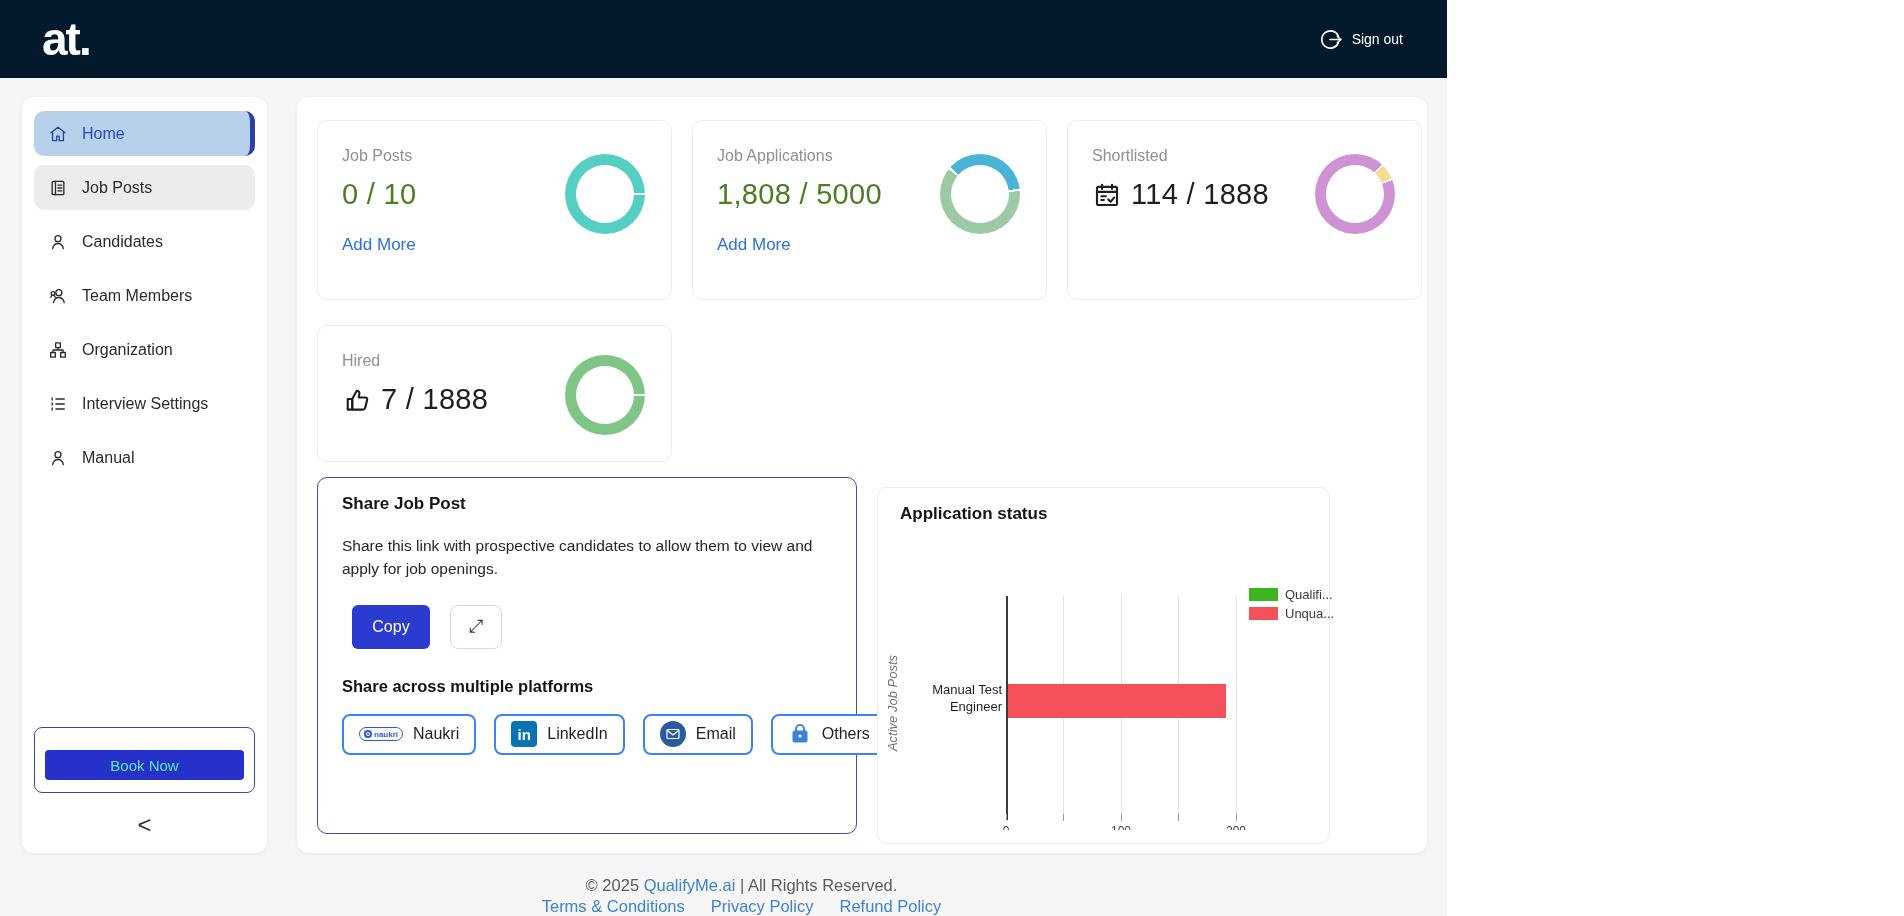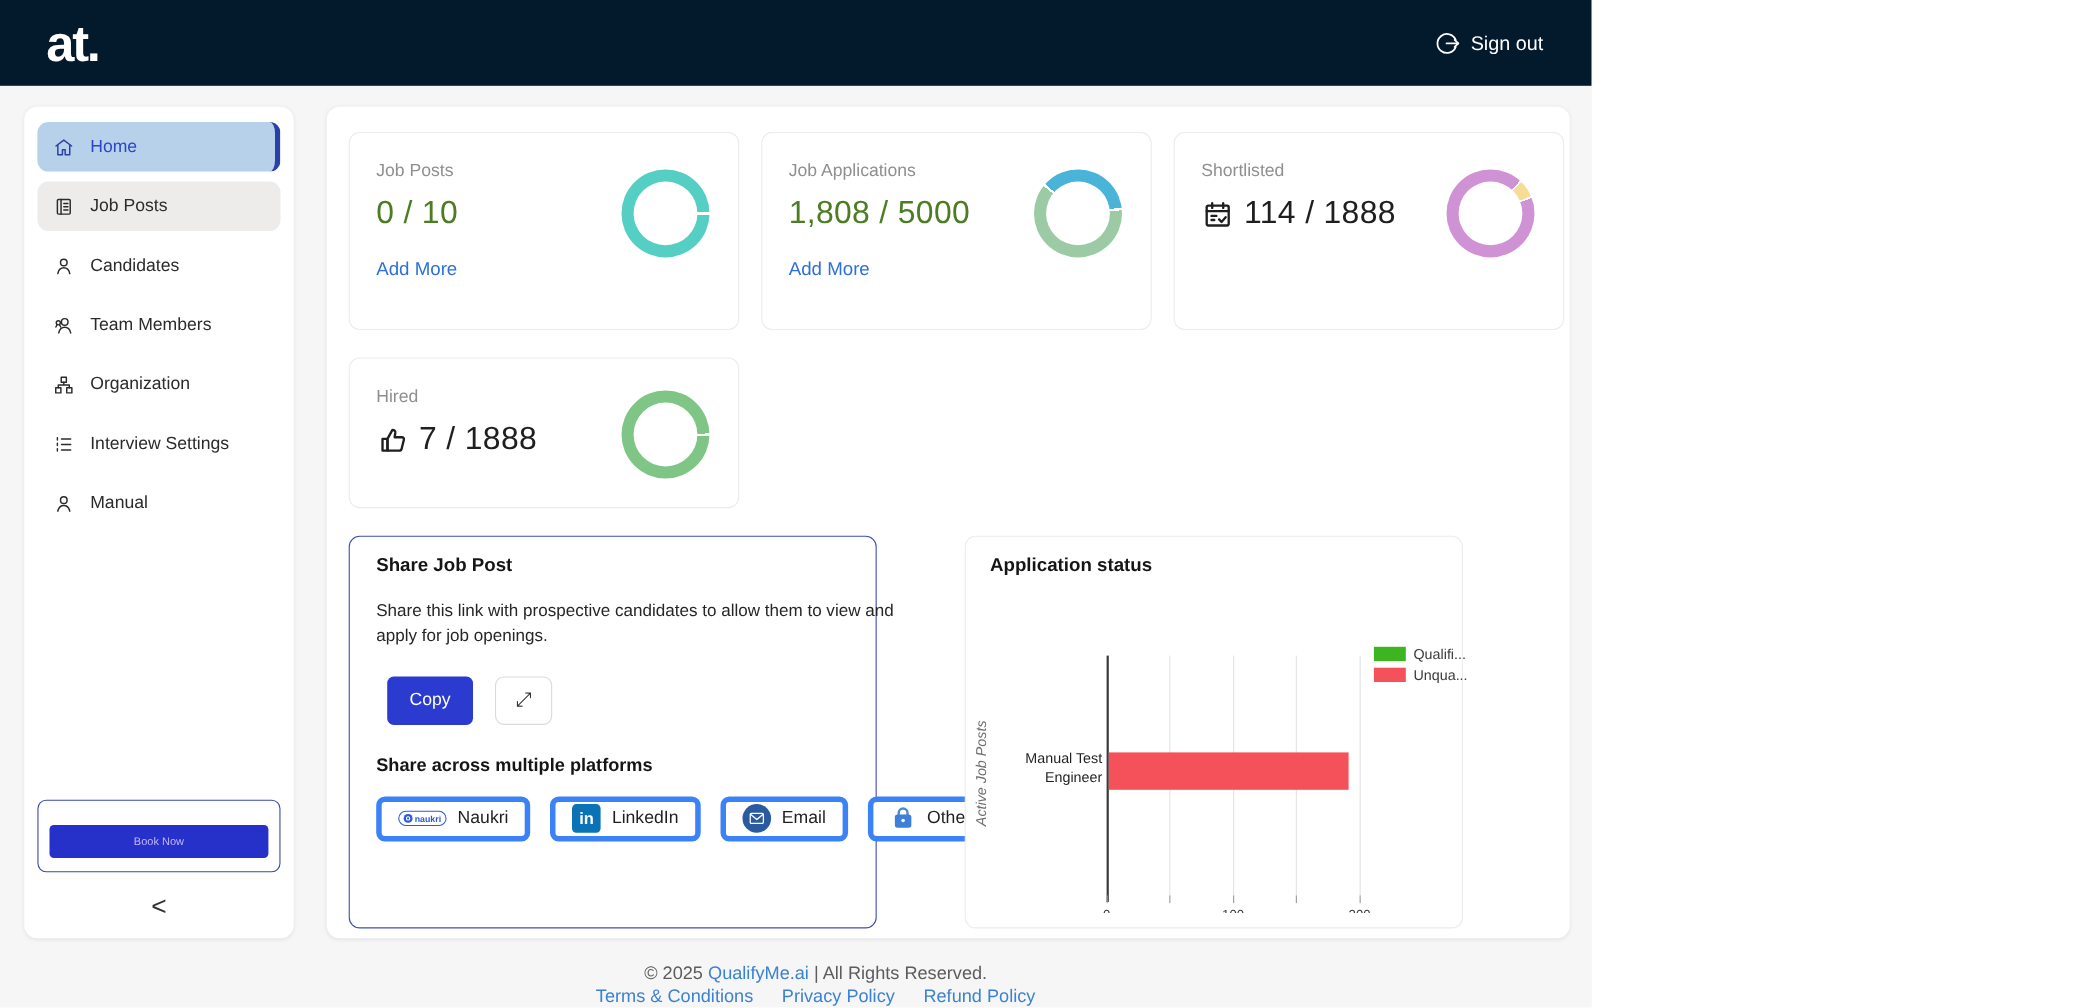--- a/index.html
+++ b/index.html
@@ -2,30 +2,30 @@
 <html><head>
 <meta charset="utf-8">
 <style>
   * { margin:0; padding:0; box-sizing:border-box; }
   html,body { width:1904px; height:916px; background:#ffffff; font-family:"Liberation Sans", sans-serif; overflow:hidden; }
   .app { position:relative; width:1447px; height:916px; background:#f6f6f6; overflow:hidden; }
 
   
   .topbar { position:absolute; left:0; top:0; width:1447px; height:78px; background:#03192c; display:flex; align-items:center; justify-content:space-between; padding:0 44px 0 42px; }
   .logo { color:#fff; font-size:46px; font-weight:800; letter-spacing:-2px; line-height:1; }
-  .signout { display:flex; align-items:center; gap:10px; color:#fff; font-size:18px; cursor:pointer; background:none; border:none; }
+  .signout { display:flex; align-items:center; gap:10px; color:#fff; font-size:14px; cursor:pointer; background:none; border:none; }
 
   
   .sidebar { position:absolute; left:22px; top:97px; width:245px; height:756px; background:#fff; border-radius:12px; box-shadow:0 1px 4px rgba(0,0,0,.07); display:flex; flex-direction:column; padding:14px 12px 16px 12px; }
   .nav-item { display:flex; align-items:center; gap:14px; height:45px; padding:0 14px; border-radius:10px; margin-bottom:9px; font-size:16px; color:#2b2b2b; cursor:pointer; }
   .nav-item svg { flex:0 0 auto; }
   .nav-item.active { background:#b8d1ea; color:#2b46c8; border-right:5px solid #2b3fa8; }
   .nav-item.hover { background:#eeeceb; }
   .helpbox { margin-top:auto; border:1px solid #3949ab; border-radius:8px; padding:12px 10px 12px 10px; text-align:center; font-size:13.5px; line-height:1.5; color:#111; }
-  .booknow { display:block; width:100%; margin-top:10px; height:30px; border:none; border-radius:4px; color:#c4b5fd; font-size:10px; cursor:pointer; }
+  .booknow { display:block; width:100%; margin-top:10px; height:30px; border:none; border-radius:4px; color:#5eead4; font-size:15px; cursor:pointer; }
   .collapse-btn { margin-top:20px; background:none; border:none; font-size:24px; color:#333; cursor:pointer; align-self:center; line-height:1; }
 
   
   .main { position:absolute; left:297px; top:97px; width:1130px; height:756px; background:#fff; border-radius:12px; box-shadow:0 1px 4px rgba(0,0,0,.07); }
   .card { position:absolute; background:#fff; border:1px solid #ececec; border-radius:10px; }
   .stat-card { padding:26px 24px 0 24px; }
   .stat-title { color:#8f8f8f; font-size:16px; }
   .stat-value-row { display:flex; align-items:center; gap:9px; margin-top:13px; font-size:29px; color:#1f1f1f; letter-spacing:.3px; }
   .stat-link { display:inline-block; margin-top:24px; color:#2d6fdb; font-size:17px; text-decoration:none; cursor:pointer; }
   .donut { position:absolute; width:80px; height:80px; border-radius:50%; }
@@ -34,21 +34,21 @@
   
   .share-card { border:1.5px solid #3e4db5; padding:16px 24px 0 24px; }
   .share-title { font-size:17px; font-weight:bold; color:#151515; }
   .share-desc { margin-top:20px; font-size:15.5px; line-height:1.5; color:#262626; width:472px; }
   .share-row { display:flex; align-items:center; margin-top:24px; }
   .share-input { width:342px; height:44px; border:1px solid #c8c8c8; border-radius:4px; padding:0 12px; font-size:15px; color:#1c1c1c; font-family:"Liberation Sans", sans-serif; }
   .copy-btn { width:78px; height:44px; margin-left:10px; border:none; border-radius:6px; color:#fff; font-size:16px; cursor:pointer; }
   .expand-btn { width:52px; height:44px; margin-left:20px; border:1px solid #d9d9d9; border-radius:8px; background:#fff; font-size:18px; color:#333; cursor:pointer; }
   .share-sub { margin-top:28px; font-size:16.5px; font-weight:bold; color:#151515; }
   .platform-row { display:flex; gap:18px; margin-top:18px; }
-  .platform-btn { display:flex; align-items:center; gap:10px; height:41px; padding:0 15px; background:#fff; border:5px solid #3b82f6; border-radius:8px; font-size:16px; color:#1f1f1f; cursor:pointer; }
+  .platform-btn { display:flex; align-items:center; gap:10px; height:41px; padding:0 15px; background:#fff; border:2px solid #3b82f6; border-radius:8px; font-size:16px; color:#1f1f1f; cursor:pointer; }
   .naukri-pill { display:inline-flex; align-items:center; gap:2px; height:14px; padding:0 4px; border:1px solid #2b5bd7; border-radius:8px; background:#fff; }
   .naukri-dot { width:8px; height:8px; border-radius:50%; background:#2b5bd7; box-shadow:inset 0 0 0 2px #2b5bd7, inset 0 0 0 3px #fff; }
   .naukri-text { font-size:8px; font-weight:bold; color:#2b5bd7; letter-spacing:0; }
   .li-badge { width:26px; height:26px; border-radius:4px; background:#0a73b5; color:#fff; font-weight:bold; font-size:15px; display:flex; align-items:center; justify-content:center; }
   .mail-badge { width:26px; height:26px; border-radius:50%; background:#2a5a9f; display:flex; align-items:center; justify-content:center; }
 
   
   .status-card { padding:16px 22px 0 22px; }
   .chart-area { position:absolute; left:0; top:0; width:100%; height:100%; }
   .gridline { position:absolute; width:1px; background:#e3e3e3; top:108px; height:218px; }
@@ -204,21 +204,21 @@
       <div class="stat-value-row">
         <svg class="val-icn" width="30" height="30" viewBox="0 0 24 24">
             <path d="M8.2 11.2 L11.8 4.6 c1.4 0 2.2.9 2.1 2.1 L13.4 10 h5.3 c1 0 1.7.9 1.4 1.9 l-1.6 6.4 c-.2.9-.9 1.4-1.8 1.4 H8.2 Z"></path>
             <path d="M4.6 11.2h3.6v8.5H4.6z"></path>
           </svg>
         <span style="color: rgb(31, 31, 31);">7 / 1888</span>
       </div>
       <div class="donut" style="right: 26px; top: 29px; background: conic-gradient(rgb(127, 197, 133) 0%, rgb(127, 197, 133) 24.6%, rgb(255, 255, 255) 24.6%, rgb(255, 255, 255) 25.6%, rgb(127, 197, 133) 25.6%, rgb(127, 197, 133) 100%);"></div>
     </div>
 
-    <div class="card share-card" style="left:20px; top:390px; width:480px; height:357px;">
+    <div class="card share-card" style="left:20px; top:380px; width:540px; height:357px;">
       <div class="share-title">Share Job Post</div>
       <p class="share-desc">Share this link with prospective candidates to allow them to view and apply for job openings.</p>
       <div class="share-row">
         <button class="copy-btn" style="background-color: rgb(43, 59, 208);">Copy</button>
         <button class="expand-btn">⤢</button>
       </div>
       <div class="share-sub">Share across multiple platforms</div>
       <div class="platform-row">
         <button class="platform-btn">
           <span class="naukri-pill">

